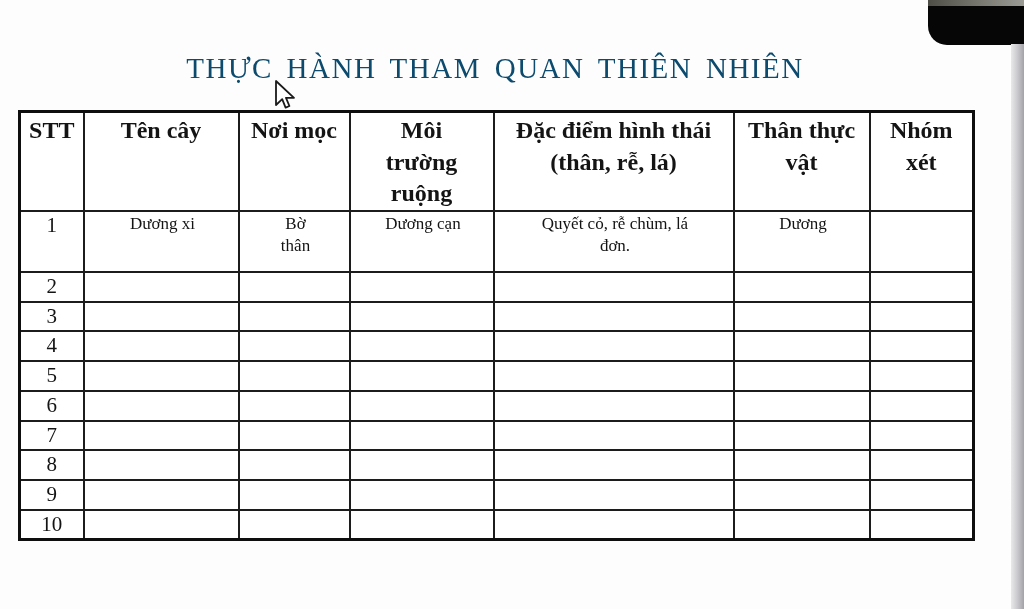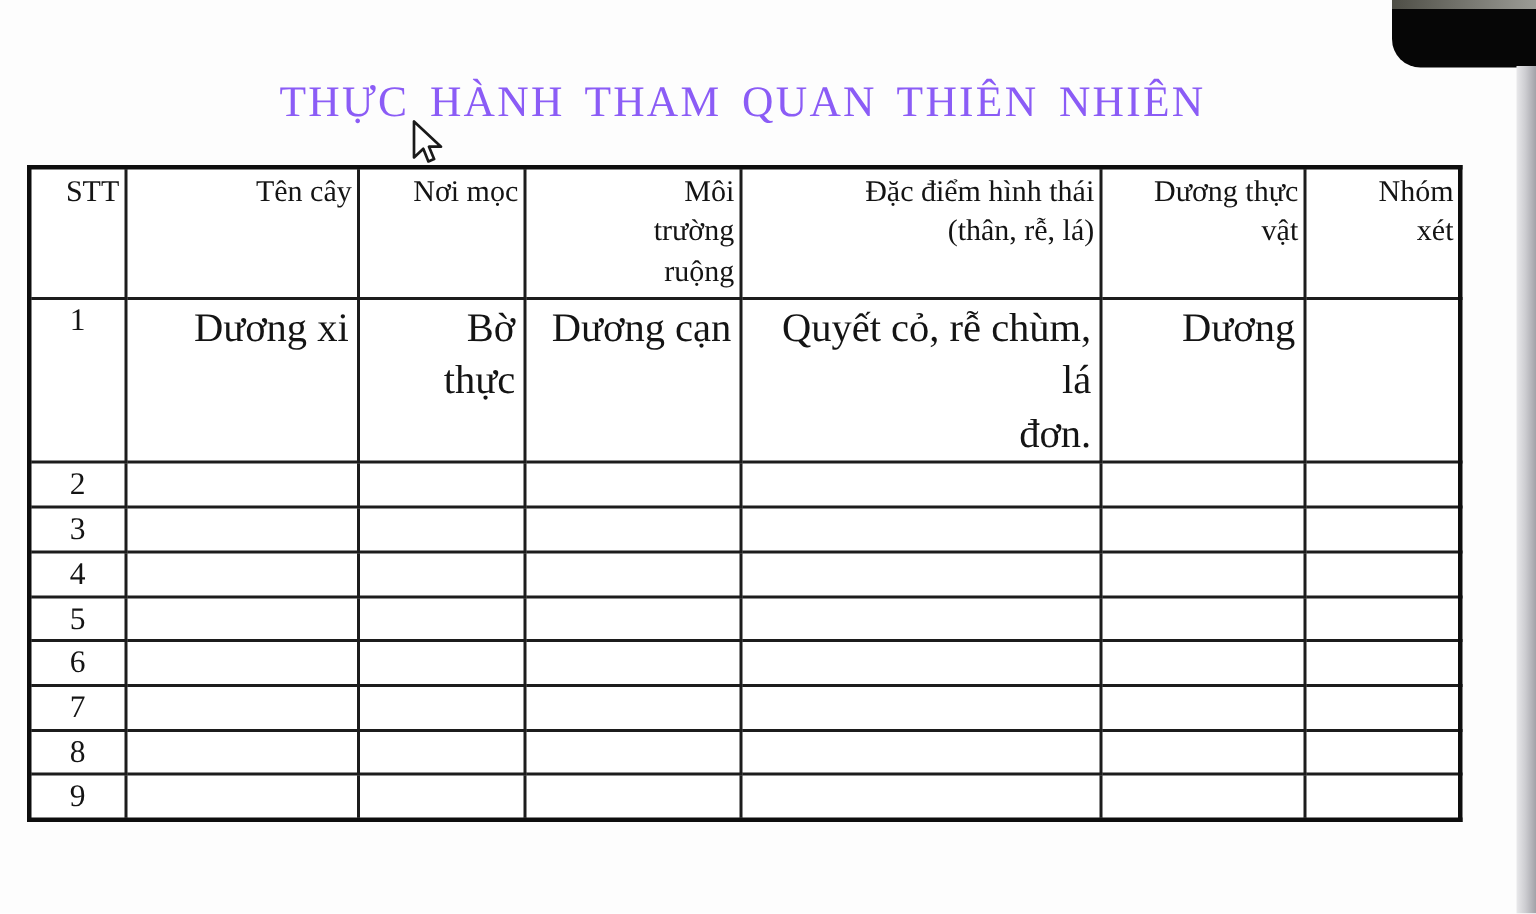--- a/index.html
+++ b/index.html
@@ -12,21 +12,21 @@
     color:#141414;
   }
   
   .page-title {
     position:absolute;
     left:0; top:52px; width:990px;
     text-align:center;
     font-size:29px;
     letter-spacing:1.5px;
     word-spacing:5px;
-    color:#8b5cf6;
+    color:#0c4a6e;
     white-space:nowrap;
   }
   
   table.worksheet {
     position:absolute;
     left:18px; top:110px;
     width:954px;
     border-collapse:collapse;
     table-layout:fixed;
     border:3px solid #0e0e0e;
@@ -36,33 +36,33 @@
     border:2px solid #1c1c1c;
     vertical-align:top;
     white-space:pre-line;
     overflow:hidden;
     line-height:1.32;
   }
   tr.hdr       { height:87px; }
   tr.row-first { height:61px; }
   tr.row-n     { height:29.4px; }
   tr.hdr td {
-    font-weight:normal;
-    font-size:20px;
-    text-align:right;
+    font-weight:bold;
+    font-size:24px;
+    text-align:center;
     padding:2px 3px 0 3px;
   }
   td.c-stt {
     font-size:21px;
     text-align:center;
     padding:0 2px;
   }
   td.c-body {
-    font-size:27px;
-    text-align:right;
+    font-size:17px;
+    text-align:center;
     padding:1px 5px 0 8px;
   }
   
   .corner-overlay {
     position:absolute;
     right:0; top:0;
     width:96px; height:45px;
     background:#060606;
     border-bottom-left-radius:19px;
   }
@@ -104,30 +104,30 @@
     <tbody>
       <tr class="hdr">
         <td>STT</td>
         <td>Tên cây</td>
         <td>Nơi mọc</td>
         <td>Môi
 trường
 ruộng</td>
         <td>Đặc điểm hình thái
 (thân, rễ, lá)</td>
-        <td>Dương thực
+        <td>Thân thực
 vật</td>
         <td>Nhóm
 xét</td>
       </tr>
       <tr class="row-first">
         <td class="c-stt">1</td>
         <td class="c-body">Dương xi</td>
         <td class="c-body">Bờ
-thực</td>
+thân</td>
         <td class="c-body">Dương cạn</td>
         <td class="c-body">Quyết cỏ, rễ chùm, lá
 đơn.</td>
         <td class="c-body">Dương</td>
         <td class="c-body"></td>
       </tr>
       <tr class="row-n">
         <td class="c-stt">2</td>
         <td class="c-body"></td>
         <td class="c-body"></td>
@@ -192,20 +192,29 @@
       </tr>
       <tr class="row-n">
         <td class="c-stt">9</td>
         <td class="c-body"></td>
         <td class="c-body"></td>
         <td class="c-body"></td>
         <td class="c-body"></td>
         <td class="c-body"></td>
         <td class="c-body"></td>
       </tr>
+      <tr class="row-n">
+        <td class="c-stt">10</td>
+        <td class="c-body"></td>
+        <td class="c-body"></td>
+        <td class="c-body"></td>
+        <td class="c-body"></td>
+        <td class="c-body"></td>
+        <td class="c-body"></td>
+      </tr>
     </tbody>
   </table>
 
   <div class="corner-overlay"></div>
   <div class="corner-topstrip"></div>
 
   <div class="right-strip"></div>
 
   <svg class="mouse-cursor" viewBox="0 0 22 30">
     <path d="M2,1 L2,25 L8.2,19.2 L11.6,27.6 L15.4,26 L12,17.8 L20,17.8 Z" fill="#ffffff" stroke="#1a1a1a" stroke-width="1.8" stroke-linejoin="round"></path>

